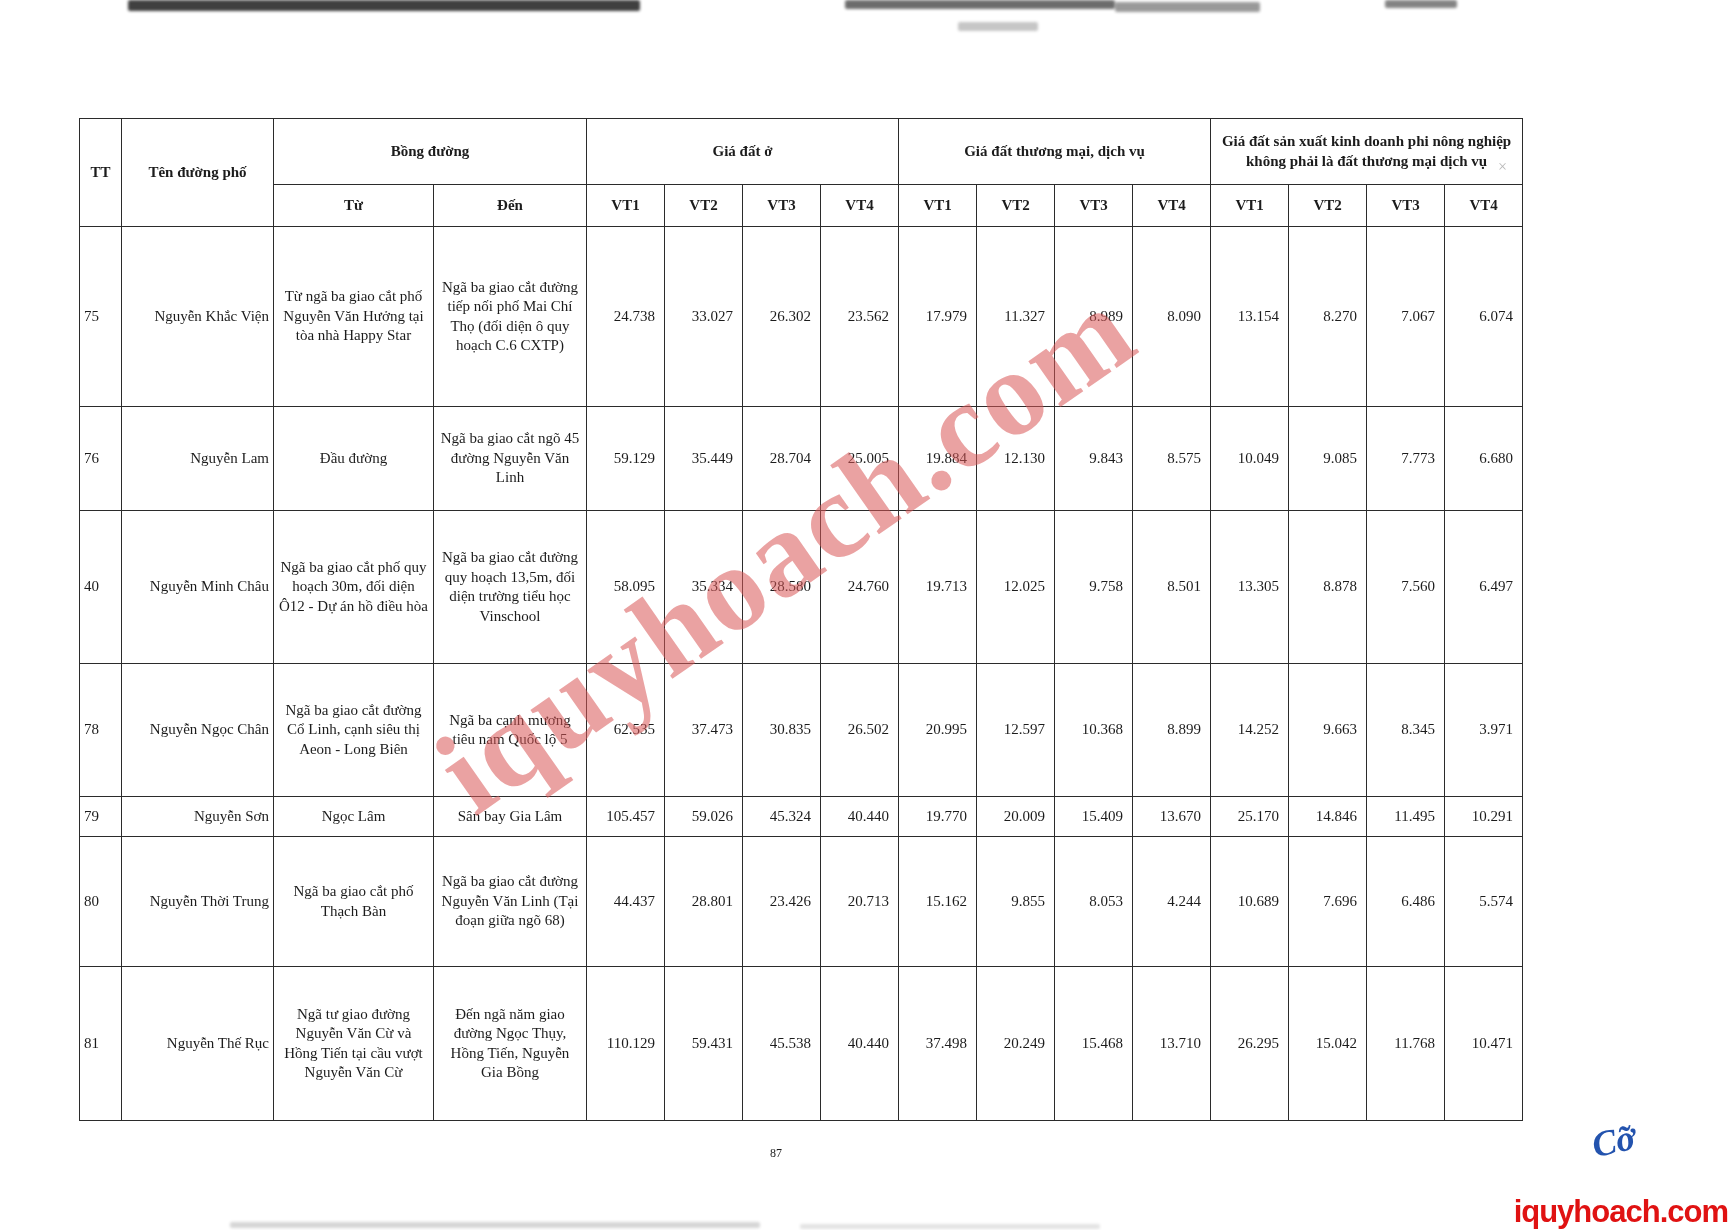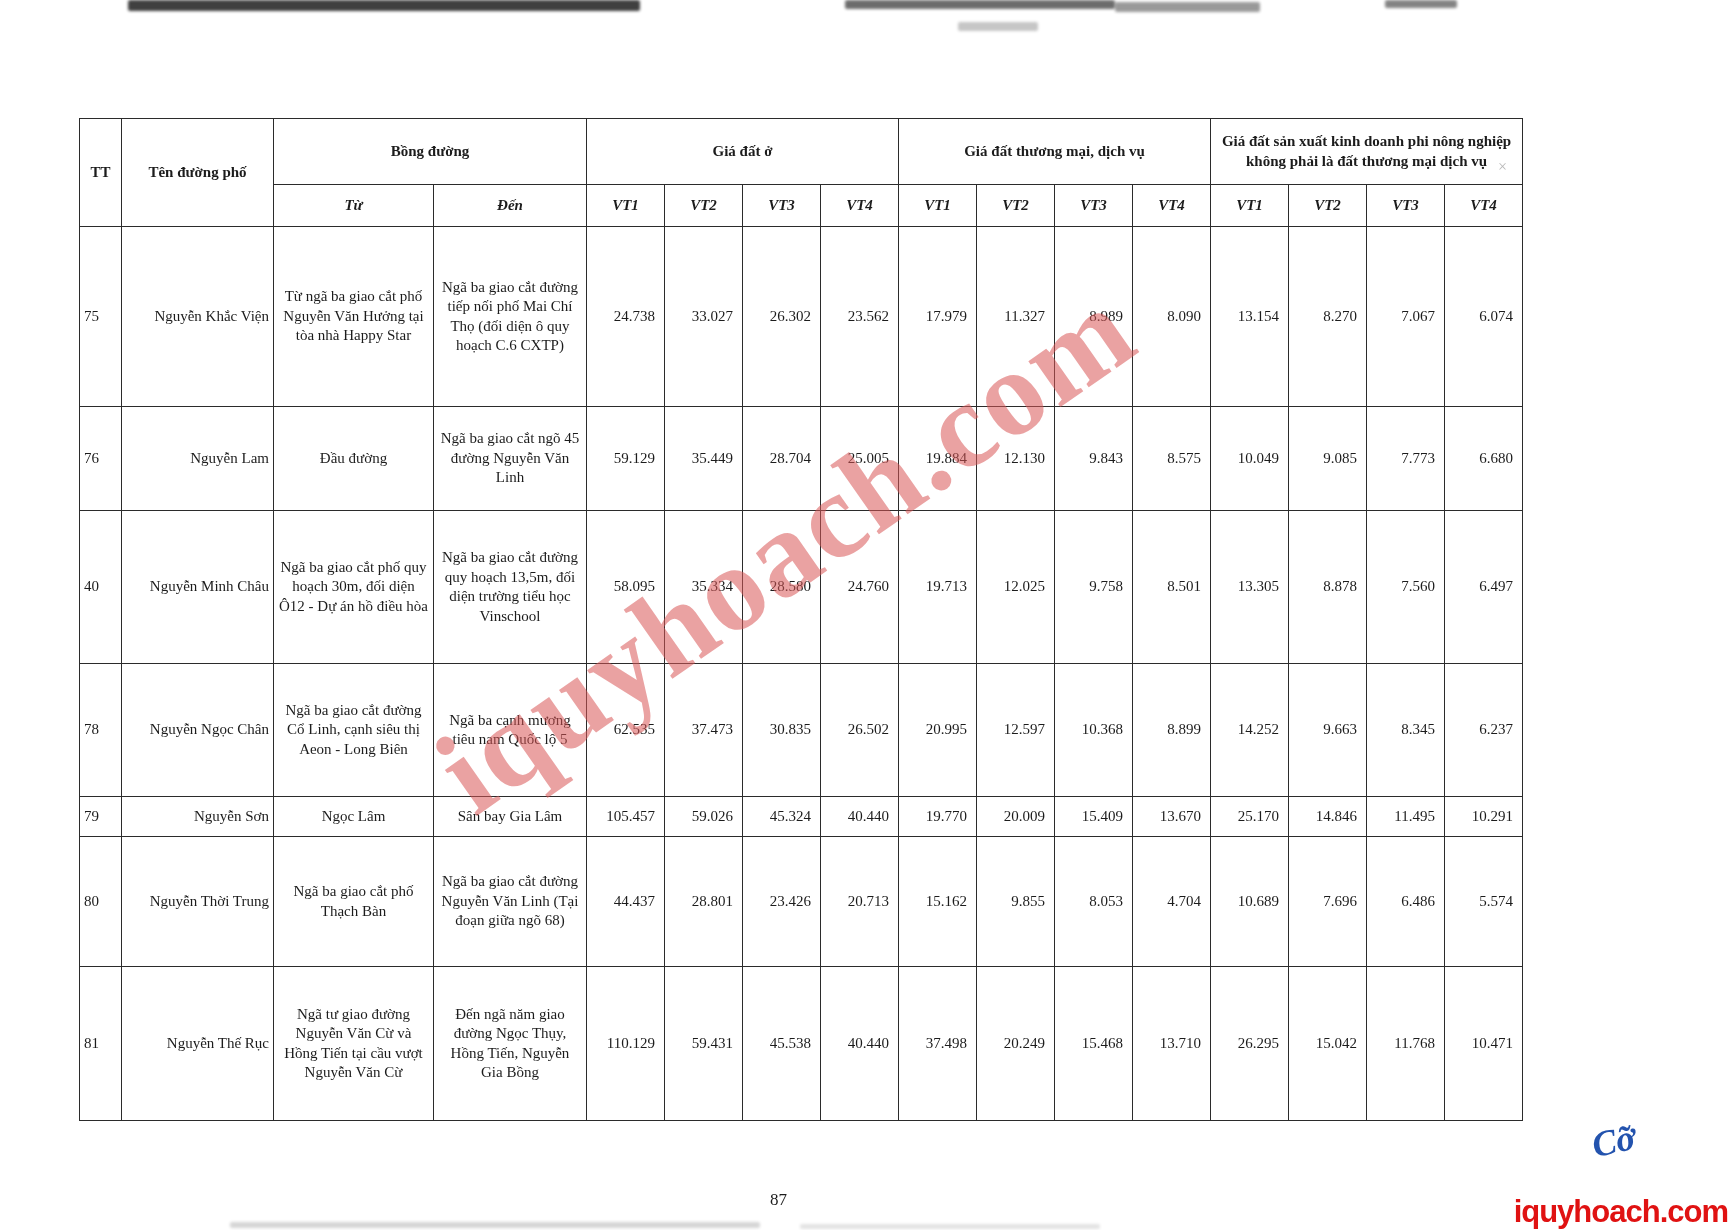--- a/index.html
+++ b/index.html
@@ -27,21 +27,21 @@
   }
   .sheet-table th,.sheet-table td{
     border:1.6px solid #2b2b2b;
     padding:2px 4px;
     vertical-align:middle;
     font-size:15px;line-height:1.3;
     overflow:hidden;
   }
   .sheet-table thead th{font-weight:bold;text-align:center;}
   thead tr.group-row{height:66px;}
-  thead tr.sub-row{height:42px;font-style:italic;}
+  thead tr.sub-row{height:42px;}
   tbody tr:nth-child(1){height:180px;}
   tbody tr:nth-child(2){height:104px;}
   tbody tr:nth-child(3){height:153px;}
   tbody tr:nth-child(4){height:133px;}
   tbody tr:nth-child(5){height:40px;}
   tbody tr:nth-child(6){height:130px;}
   tbody tr:nth-child(7){height:154px;}
   td.tt{text-align:left;}
   td.street{text-align:right;padding-left:10px;}
   td.seg{text-align:center;}
@@ -51,21 +51,21 @@
   .watermark{
     position:absolute;left:335px;top:455px;width:900px;height:190px;
     display:flex;align-items:center;justify-content:center;
     transform:rotate(-35deg);
     font-size:122px;font-weight:600;letter-spacing:2px;
     pointer-events:none;user-select:none;
     z-index:5;
   }
 
   
-  .page-number{position:absolute;left:770px;top:1190px;font-size:17px;}
+  .page-number{position:absolute;left:770px;top:1146px;font-size:12px;}
   .signature{
     position:absolute;left:1592px;top:1120px;
     font-size:36px;font-weight:bold;font-style:italic;
     transform:rotate(-12deg);
   }
   .footer-site{
     position:absolute;right:2px;bottom:0px;
     font-family:"Liberation Sans","DejaVu Sans",sans-serif;
     font-size:31px;font-weight:bold;letter-spacing:-1px;
   }
@@ -194,21 +194,21 @@
     <td class="num">37.473</td>
     <td class="num">30.835</td>
     <td class="num">26.502</td>
     <td class="num">20.995</td>
     <td class="num">12.597</td>
     <td class="num">10.368</td>
     <td class="num">8.899</td>
     <td class="num">14.252</td>
     <td class="num">9.663</td>
     <td class="num">8.345</td>
-    <td class="num">6.237</td>
+    <td class="num">3.971</td>
   </tr>
 
   <tr>
     <td class="tt">79</td>
     <td class="street">Nguyễn Sơn</td>
     <td class="seg">Ngọc Lâm</td>
     <td class="seg">Sân bay Gia Lâm</td>
     <td class="num">105.457</td>
     <td class="num">59.026</td>
     <td class="num">45.324</td>
@@ -228,21 +228,21 @@
     <td class="street">Nguyễn Thời Trung</td>
     <td class="seg">Ngã ba giao cắt phố Thạch Bàn</td>
     <td class="seg">Ngã ba giao cắt đường Nguyễn Văn Linh (Tại đoạn giữa ngõ 68)</td>
     <td class="num">44.437</td>
     <td class="num">28.801</td>
     <td class="num">23.426</td>
     <td class="num">20.713</td>
     <td class="num">15.162</td>
     <td class="num">9.855</td>
     <td class="num">8.053</td>
-    <td class="num">4.704</td>
+    <td class="num">4.244</td>
     <td class="num">10.689</td>
     <td class="num">7.696</td>
     <td class="num">6.486</td>
     <td class="num">5.574</td>
   </tr>
 
   <tr>
     <td class="tt">81</td>
     <td class="street">Nguyễn Thế Rục</td>
     <td class="seg">Ngã tư giao đường Nguyễn Văn Cừ và Hồng Tiến tại cầu vượt Nguyễn Văn Cừ</td>

